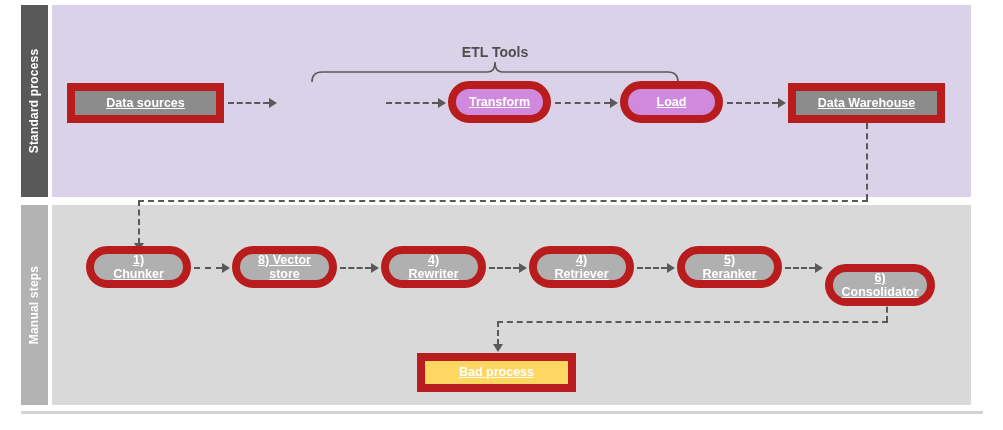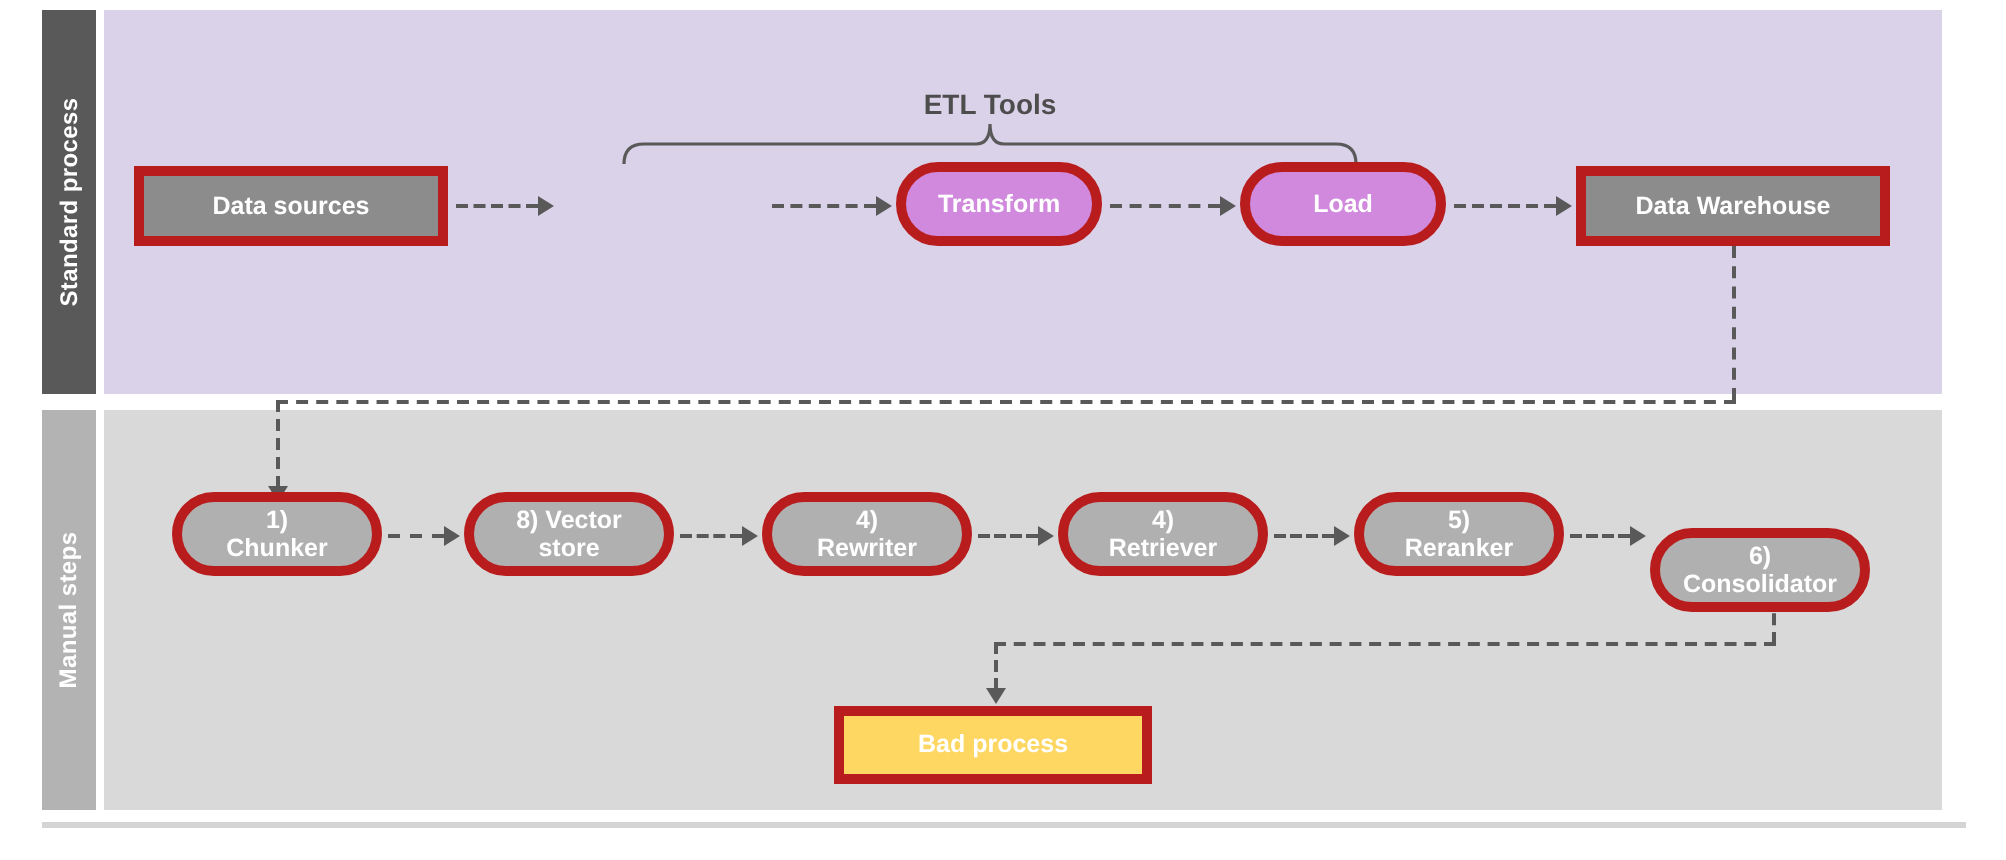--- a/index.html
+++ b/index.html
@@ -58,23 +58,24 @@
     position: absolute;
     box-sizing: border-box;
     display: flex;
     align-items: center;
     justify-content: center;
     text-align: center;
     color: #ffffff;
     font-weight: bold;
     font-size: 12.5px;
     line-height: 1.15;
-    border: 5px solid #b91c1c;
+    border: 8px solid #b91c1c;
     padding: 0 18px;
     z-index: 3;
+    text-decoration: underline;
   }
   .node.rect  { border-radius: 0; }
   .node.pill  { border-radius: 22px; }
   .node.gray   { background: #8C8C8C; }
   .node.violet { background: #D089DC; }
   .node.pillgray { background: #B0B0B0; }
   .node.yellow { background: #FDD761; }
   .hdash {
     position: absolute;
     height: 0;

